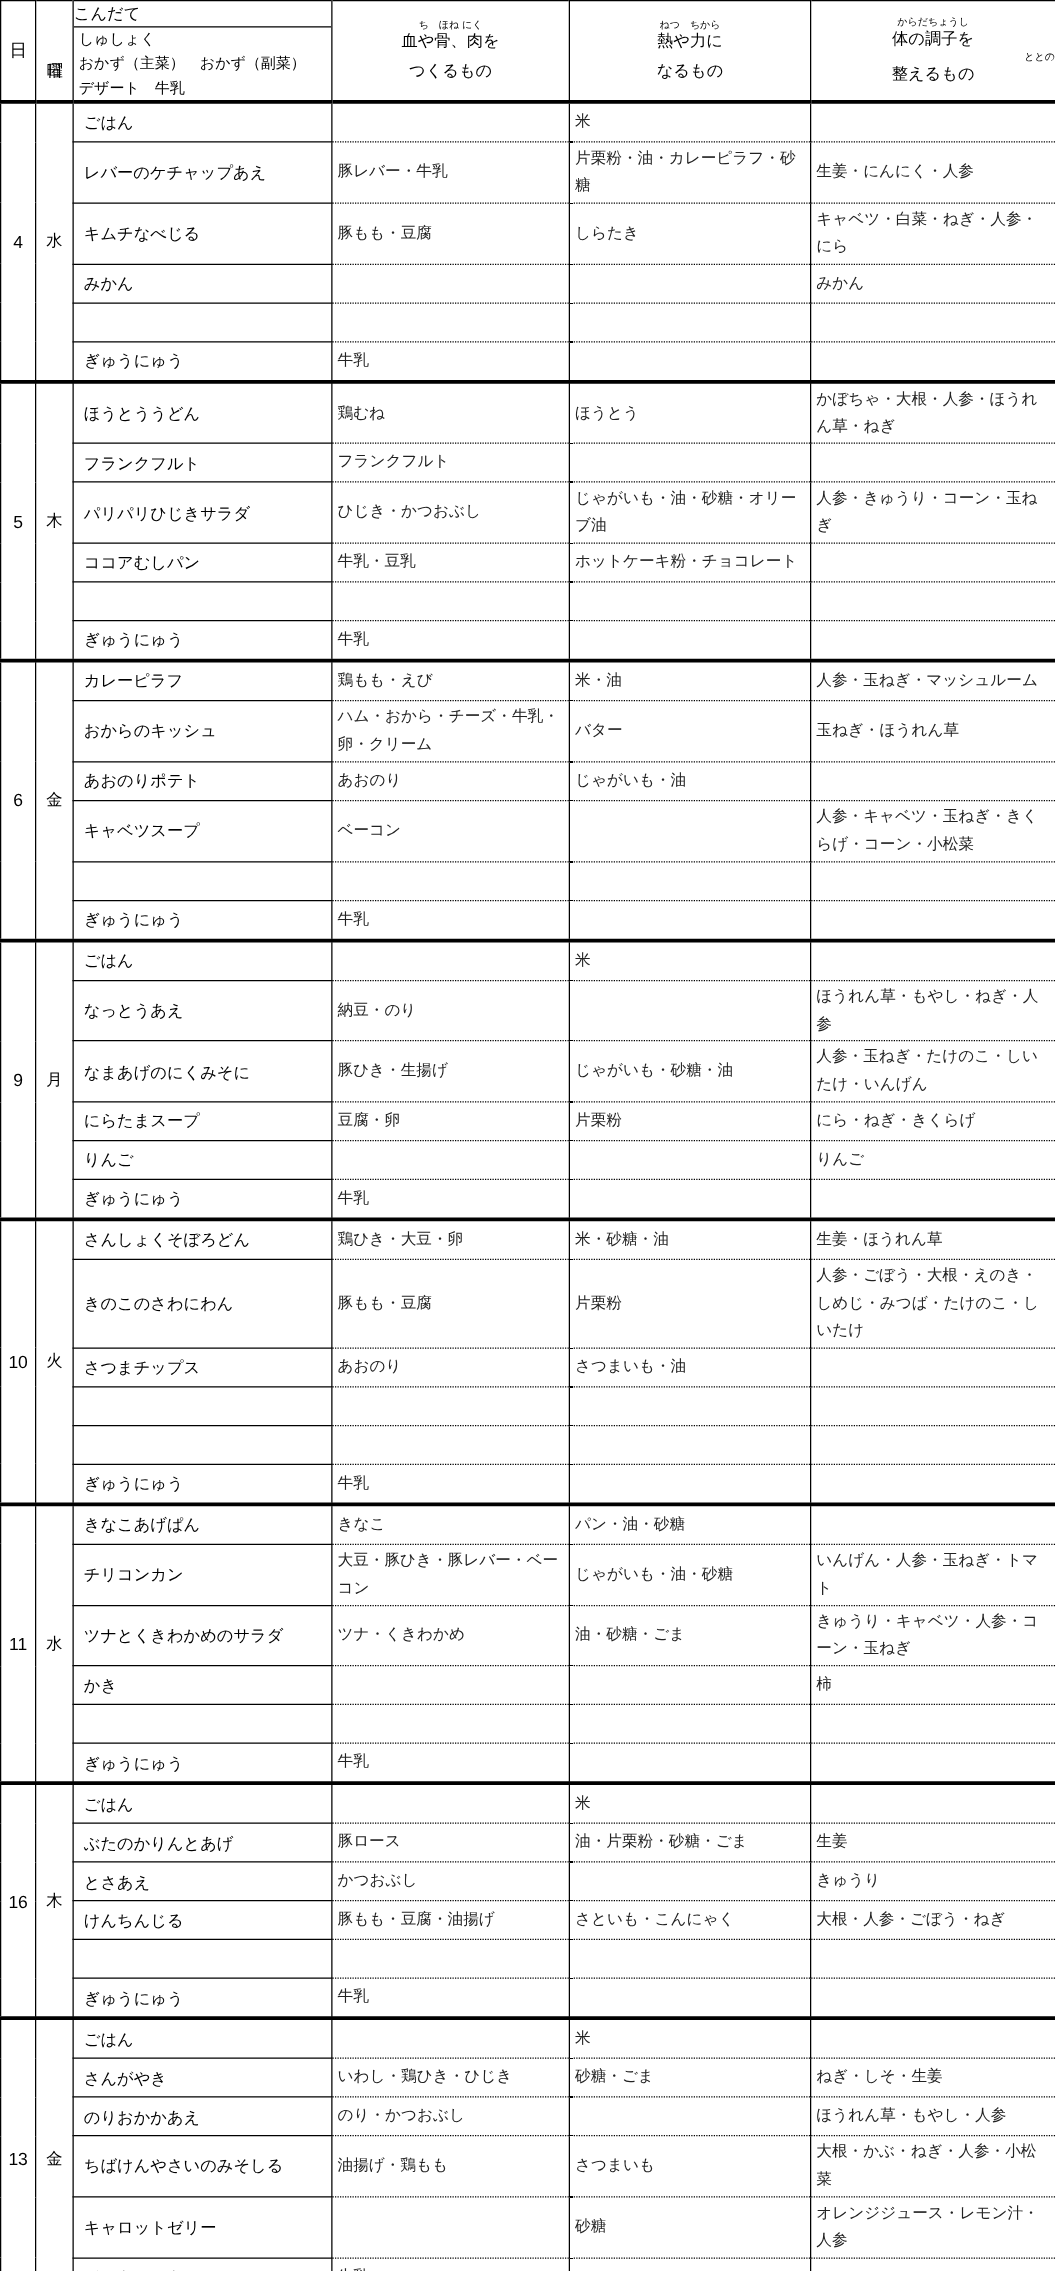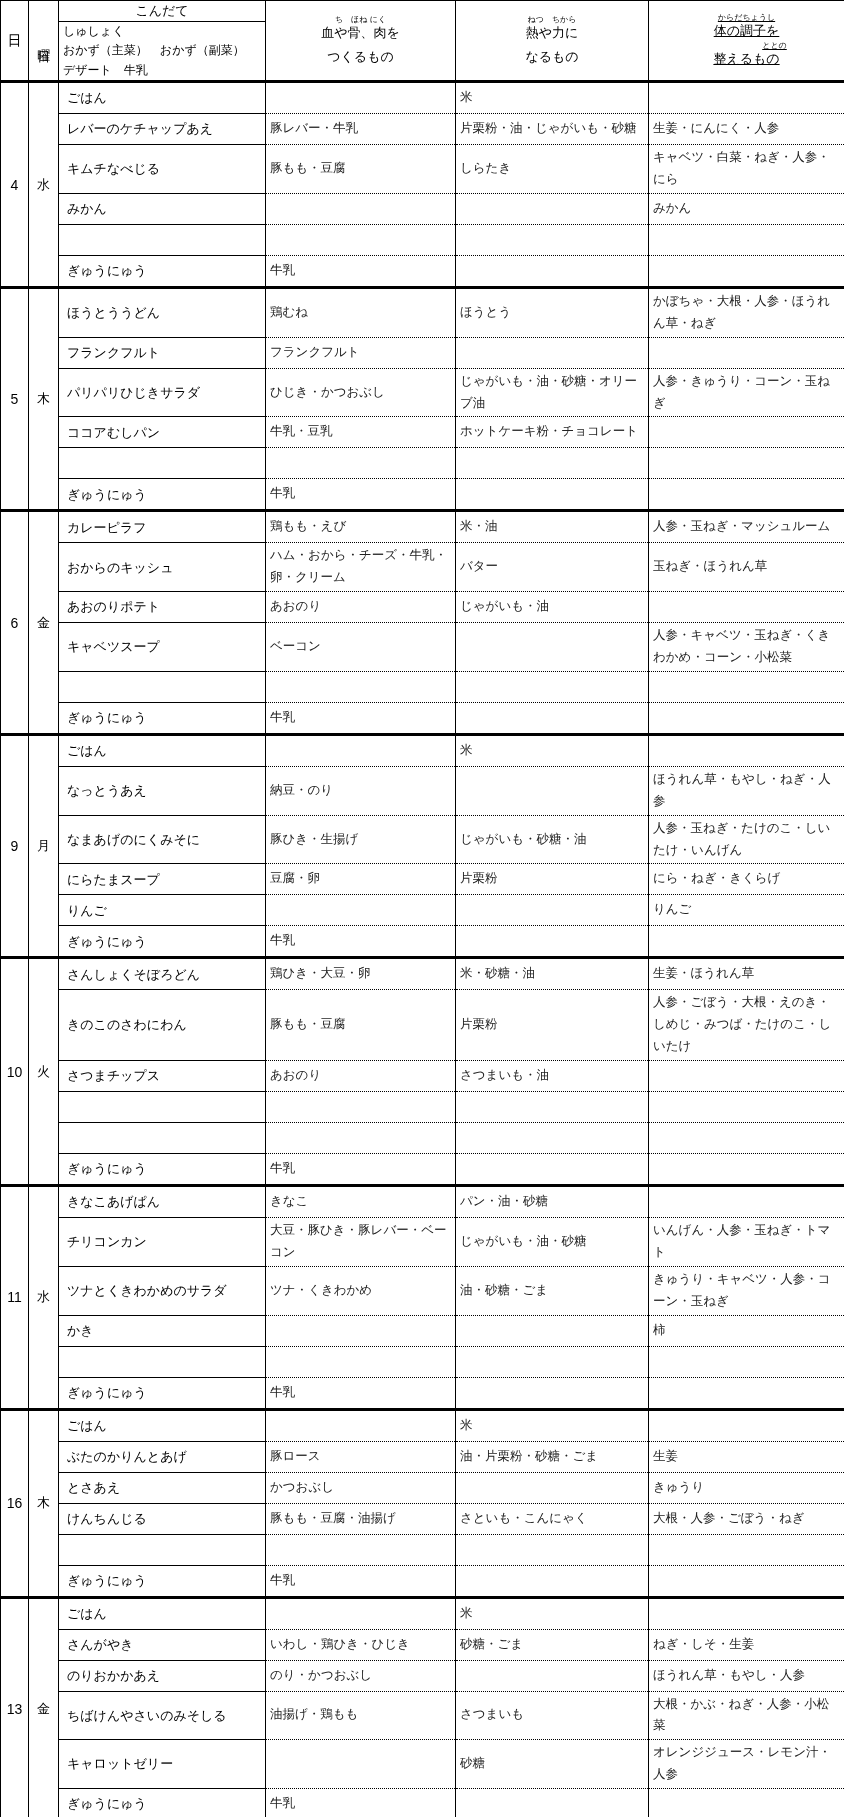--- a/index.html
+++ b/index.html
@@ -8,25 +8,25 @@
   table { border-collapse:collapse; table-layout:fixed; width:844px;
           border:1px solid #000; border-bottom:4px solid #000; }
   td { vertical-align:middle; overflow:hidden; }
   
   thead td { border-bottom:3px solid #000; height:64px; }
   .h-day  { border-right:1px solid #000; text-align:center; font-size:14px; }
   .h-week { border-right:1px solid #000; text-align:center; }
   .vtext  { writing-mode:vertical-rl; text-orientation:upright; font-size:13px;
             line-height:1.05; margin:0 auto; letter-spacing:2px; }
   .h-menu { border-right:1px solid #000; padding:0; }
-  .h-menu-title { text-align:center; font-size:13px; border-bottom:1px solid #000;
+  .h-menu-title { font-size:13px; border-bottom:1px solid #000;
                   padding:1px 0; }
   .h-menu-sub { font-size:12px; padding:1px 4px; line-height:1.45; }
   .h-nut { border-right:1px solid #000; text-align:center; padding:1px 0; }
-  .h-nut:last-child { border-right:none;text-decoration:underline; }
+  .h-nut:last-child { border-right:none; }
   .furi  { font-size:8px; line-height:1.1; display:block; min-height:9px; }
   .h-line { font-size:13px; line-height:1.2; display:block; }
   .h-gap { display:block; height:8px; }
   
   tbody { border-bottom:3px solid #000; }
   .c-date { border-right:1px solid #000; text-align:center; font-size:14px;
             font-family:"Liberation Sans",sans-serif; }
   .c-week { border-right:1px solid #000; text-align:center; font-size:13px; }
   .menu-cell { border-right:1px solid #000; border-bottom:1px solid #000;
                font-weight:normal; font-size:13px; padding:2px 4px 2px 8px;
@@ -70,39 +70,39 @@
         </td>
         <td class="h-nut">
           <span class="furi">ねつ　ちから</span>
           <span class="h-line">熱や力に</span>
           <span class="h-gap"></span>
           <span class="h-line">なるもの</span>
         </td>
         <td class="h-nut">
           <span class="furi">からだちょうし</span>
           <span class="h-line">体の調子を</span>
-          <span class="furi" style="margin-top:3px;text-align:center;padding-left:56px">ととの</span>
+          <span class="furi" style="margin-top:3px;text-align:right;padding-left:56px">ととの</span>
           <span class="h-line">整えるもの</span>
         </td>
       </tr>
     </thead>
 
   <tbody>
         <tr>
           <td class="c-date" rowspan="6">4</td>
           <td class="c-week" rowspan="6">水</td>
           <td class="menu-cell">ごはん</td>
           <td class="ing-cell"></td>
           <td class="ing-cell">米</td>
           <td class="ing-cell last-col"></td>
         </tr>
         <tr>
           <td class="menu-cell">レバーのケチャップあえ</td>
           <td class="ing-cell">豚レバー・牛乳</td>
-          <td class="ing-cell">片栗粉・油・じゃがいも・砂糖</td>
+          <td class="ing-cell">片栗粉・油・カレーピラフ・砂糖</td>
           <td class="ing-cell last-col">生姜・にんにく・人参</td>
         </tr>
         <tr>
           <td class="menu-cell">キムチなべじる</td>
           <td class="ing-cell">豚もも・豆腐</td>
           <td class="ing-cell">しらたき</td>
           <td class="ing-cell last-col">キャベツ・白菜・ねぎ・人参・にら</td>
         </tr>
         <tr>
           <td class="menu-cell">みかん</td>
@@ -181,21 +181,21 @@
         <tr>
           <td class="menu-cell">あおのりポテト</td>
           <td class="ing-cell">あおのり</td>
           <td class="ing-cell">じゃがいも・油</td>
           <td class="ing-cell last-col"></td>
         </tr>
         <tr>
           <td class="menu-cell">キャベツスープ</td>
           <td class="ing-cell">ベーコン</td>
           <td class="ing-cell"></td>
-          <td class="ing-cell last-col">人参・キャベツ・玉ねぎ・くきわかめ・コーン・小松菜</td>
+          <td class="ing-cell last-col">人参・キャベツ・玉ねぎ・きくらげ・コーン・小松菜</td>
         </tr>
         <tr>
           <td class="menu-cell"></td>
           <td class="ing-cell"></td>
           <td class="ing-cell"></td>
           <td class="ing-cell last-col"></td>
         </tr>
         <tr class="block-last">
           <td class="menu-cell">ぎゅうにゅう</td>
           <td class="ing-cell">牛乳</td>

